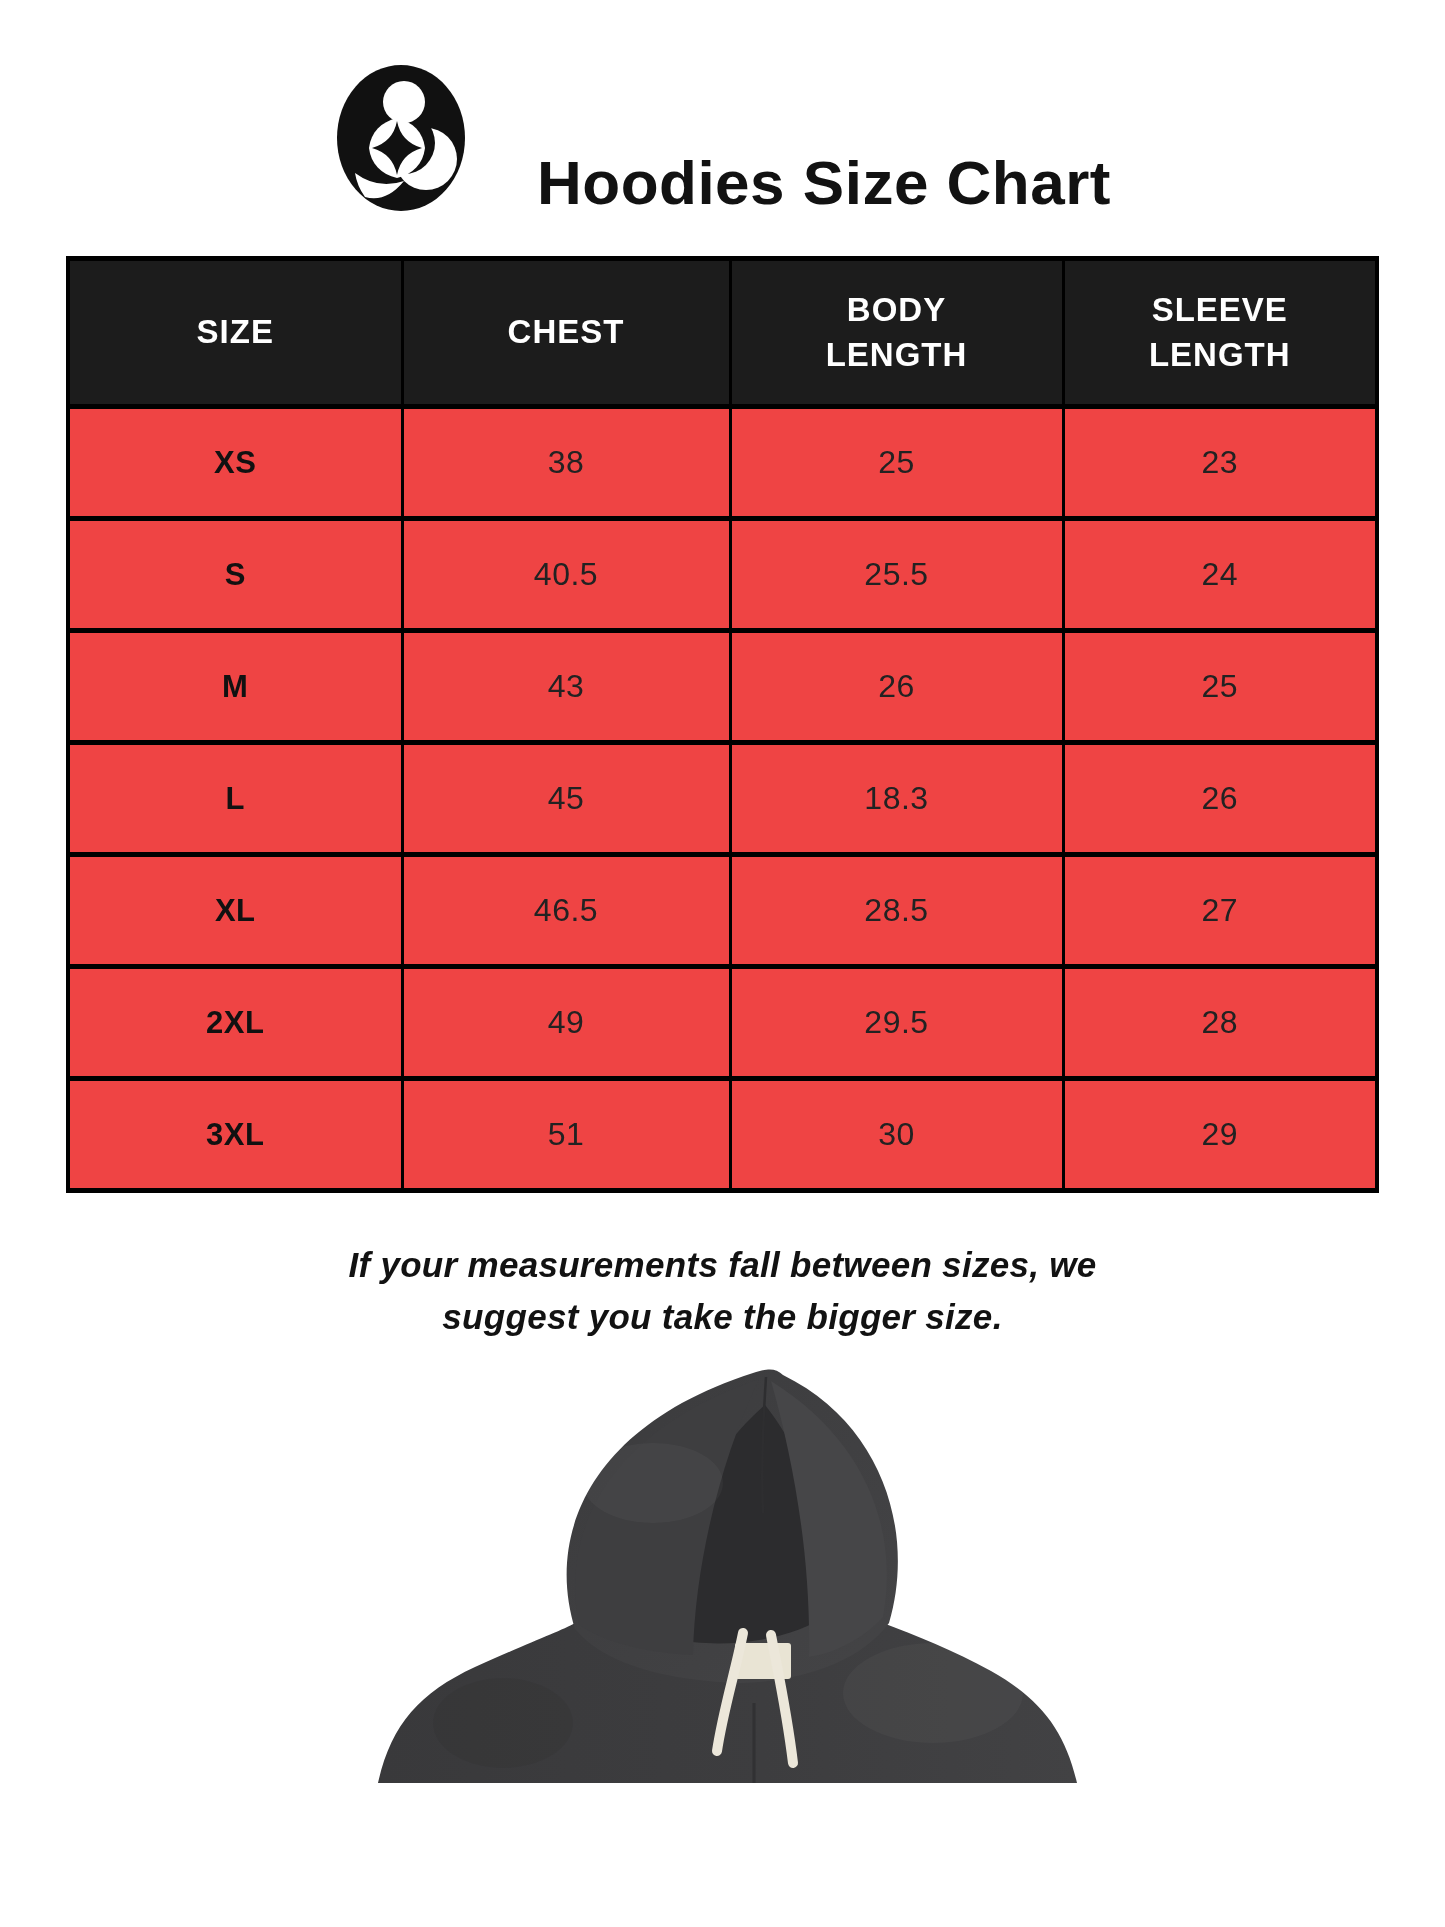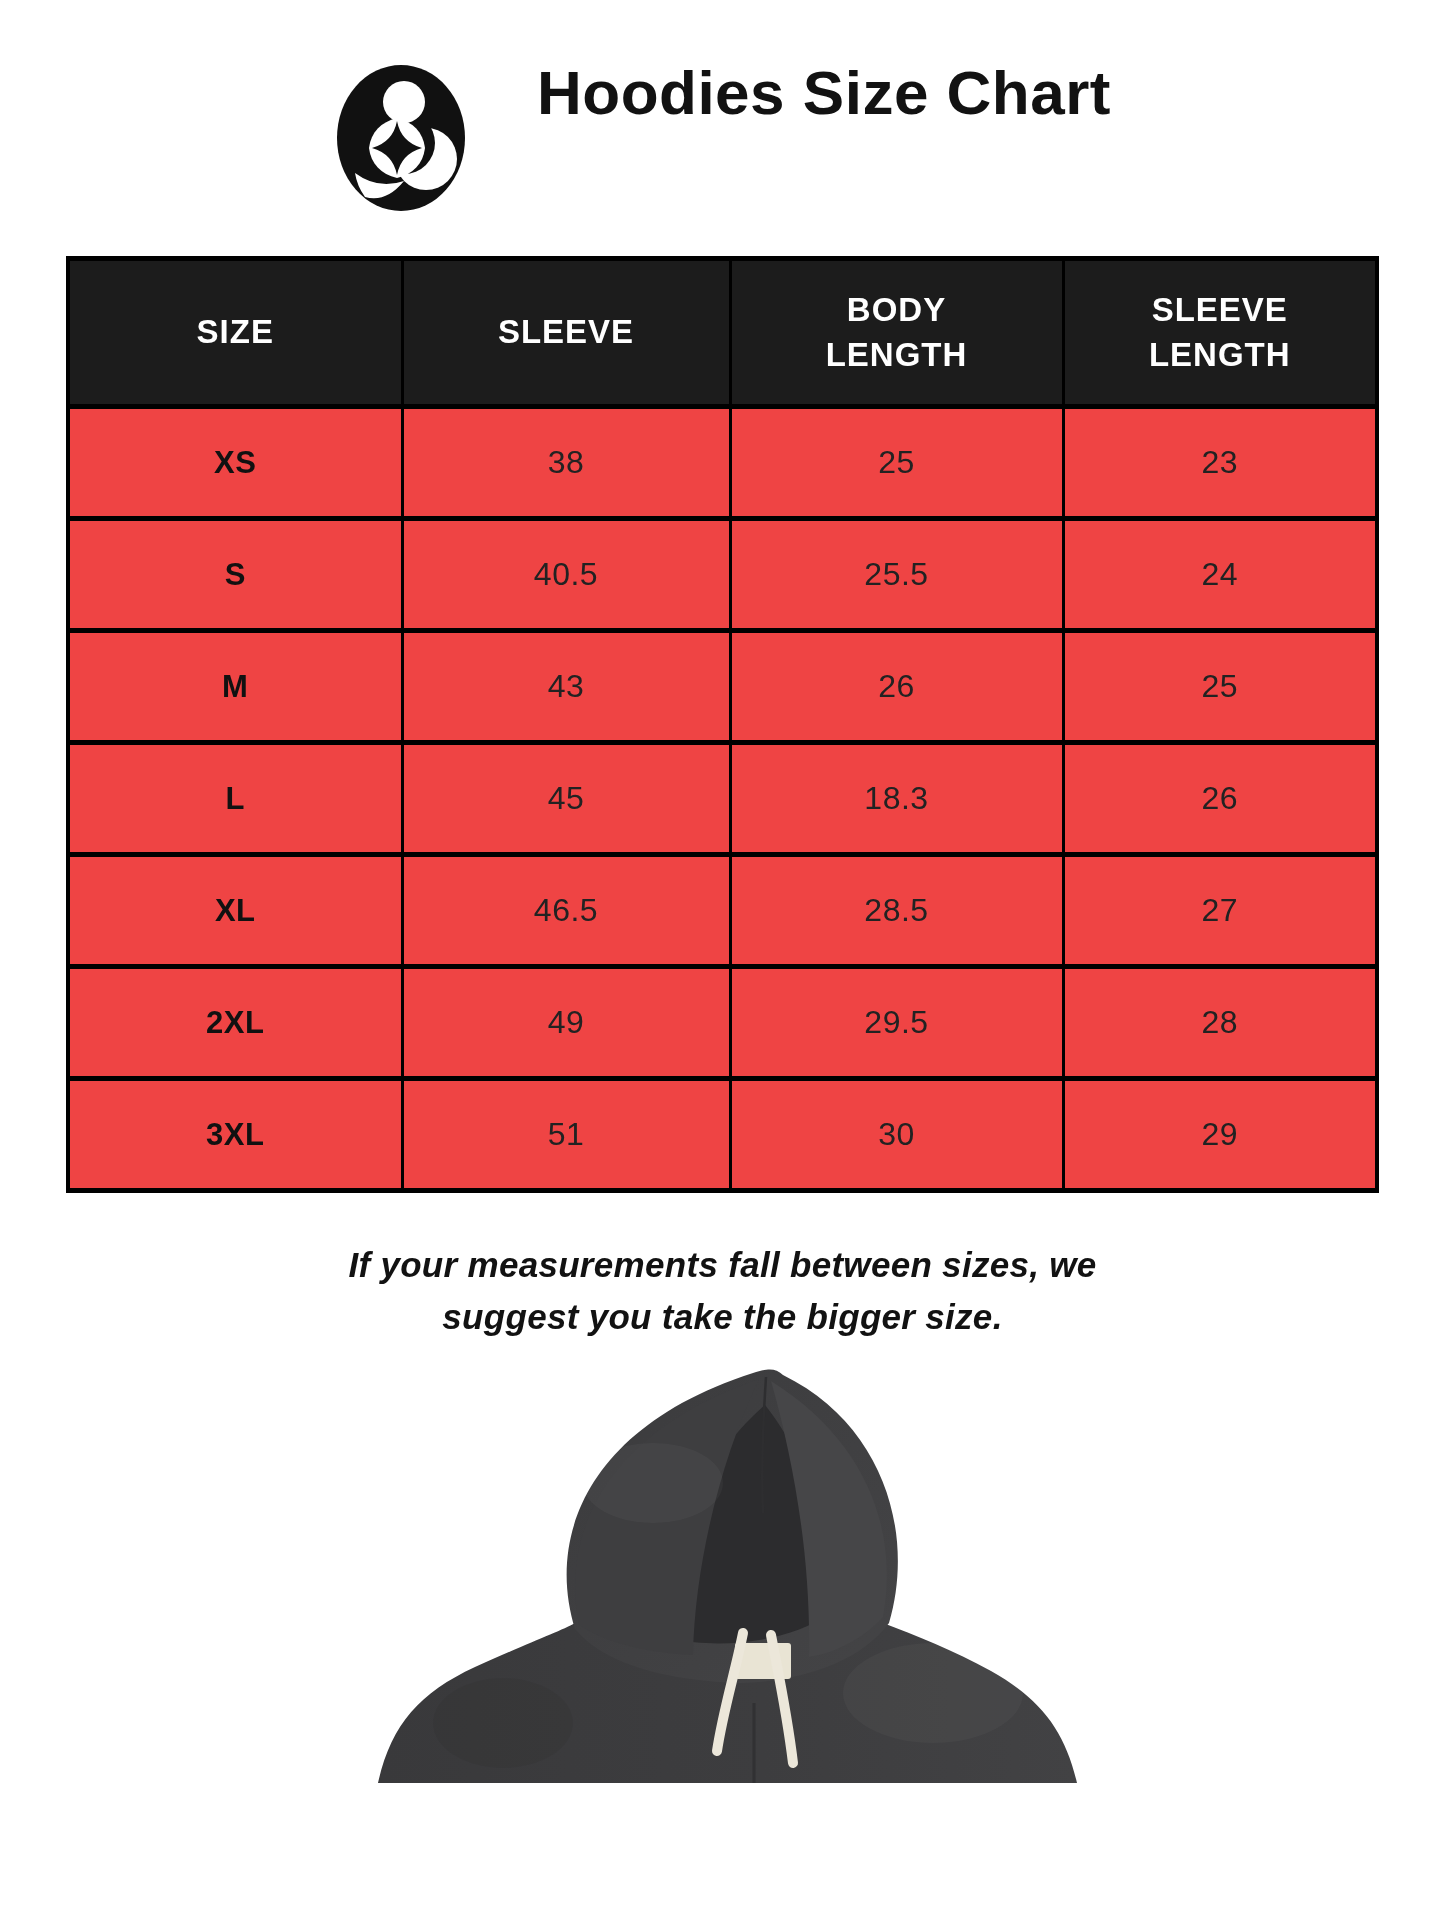--- a/index.html
+++ b/index.html
@@ -19,21 +19,21 @@
   html,body{margin:0;padding:0;}
   body{
     width:1445px;height:1927px;overflow:hidden;position:relative;
     background:var(--page-bg);
     font-family:"Liberation Sans", sans-serif;
     -webkit-font-smoothing:antialiased;
   }
   
   .brand-header{
     margin-top:62px;
-    display:flex;align-items:flex-start;justify-content:center;gap:68px;
+    display:flex;align-items:flex-end;justify-content:center;gap:68px;
   }
   .brand-logo{width:135px;height:152px;flex:0 0 auto;}
   .page-title{
     font-size:62px;font-weight:800;color:var(--title-color);
     letter-spacing:0.5px;line-height:1;
   }
   
   table.size-table{
     width:1309px;margin:42px auto 12px auto;
     border-collapse:collapse;
@@ -99,21 +99,21 @@
 <table class="size-table">
   <colgroup>
     <col style="width:334px">
       <col style="width:328px">
       <col style="width:333px">
       <col style="width:314px">
   </colgroup>
   <thead>
     <tr>
       <th><span class="th-inner">SIZE</span></th>
-      <th><span class="th-inner">SLEEVE</span></th>
+      <th><span class="th-inner">CHEST</span></th>
       <th><span class="th-inner">BODY LENGTH</span></th>
       <th><span class="th-inner">SLEEVE LENGTH</span></th>
     </tr>
   </thead>
   <tbody>
     <tr>
       <td class="size-cell">XS</td>
       <td class="value-cell">38</td>
       <td class="value-cell">25</td>
       <td class="value-cell">23</td>

